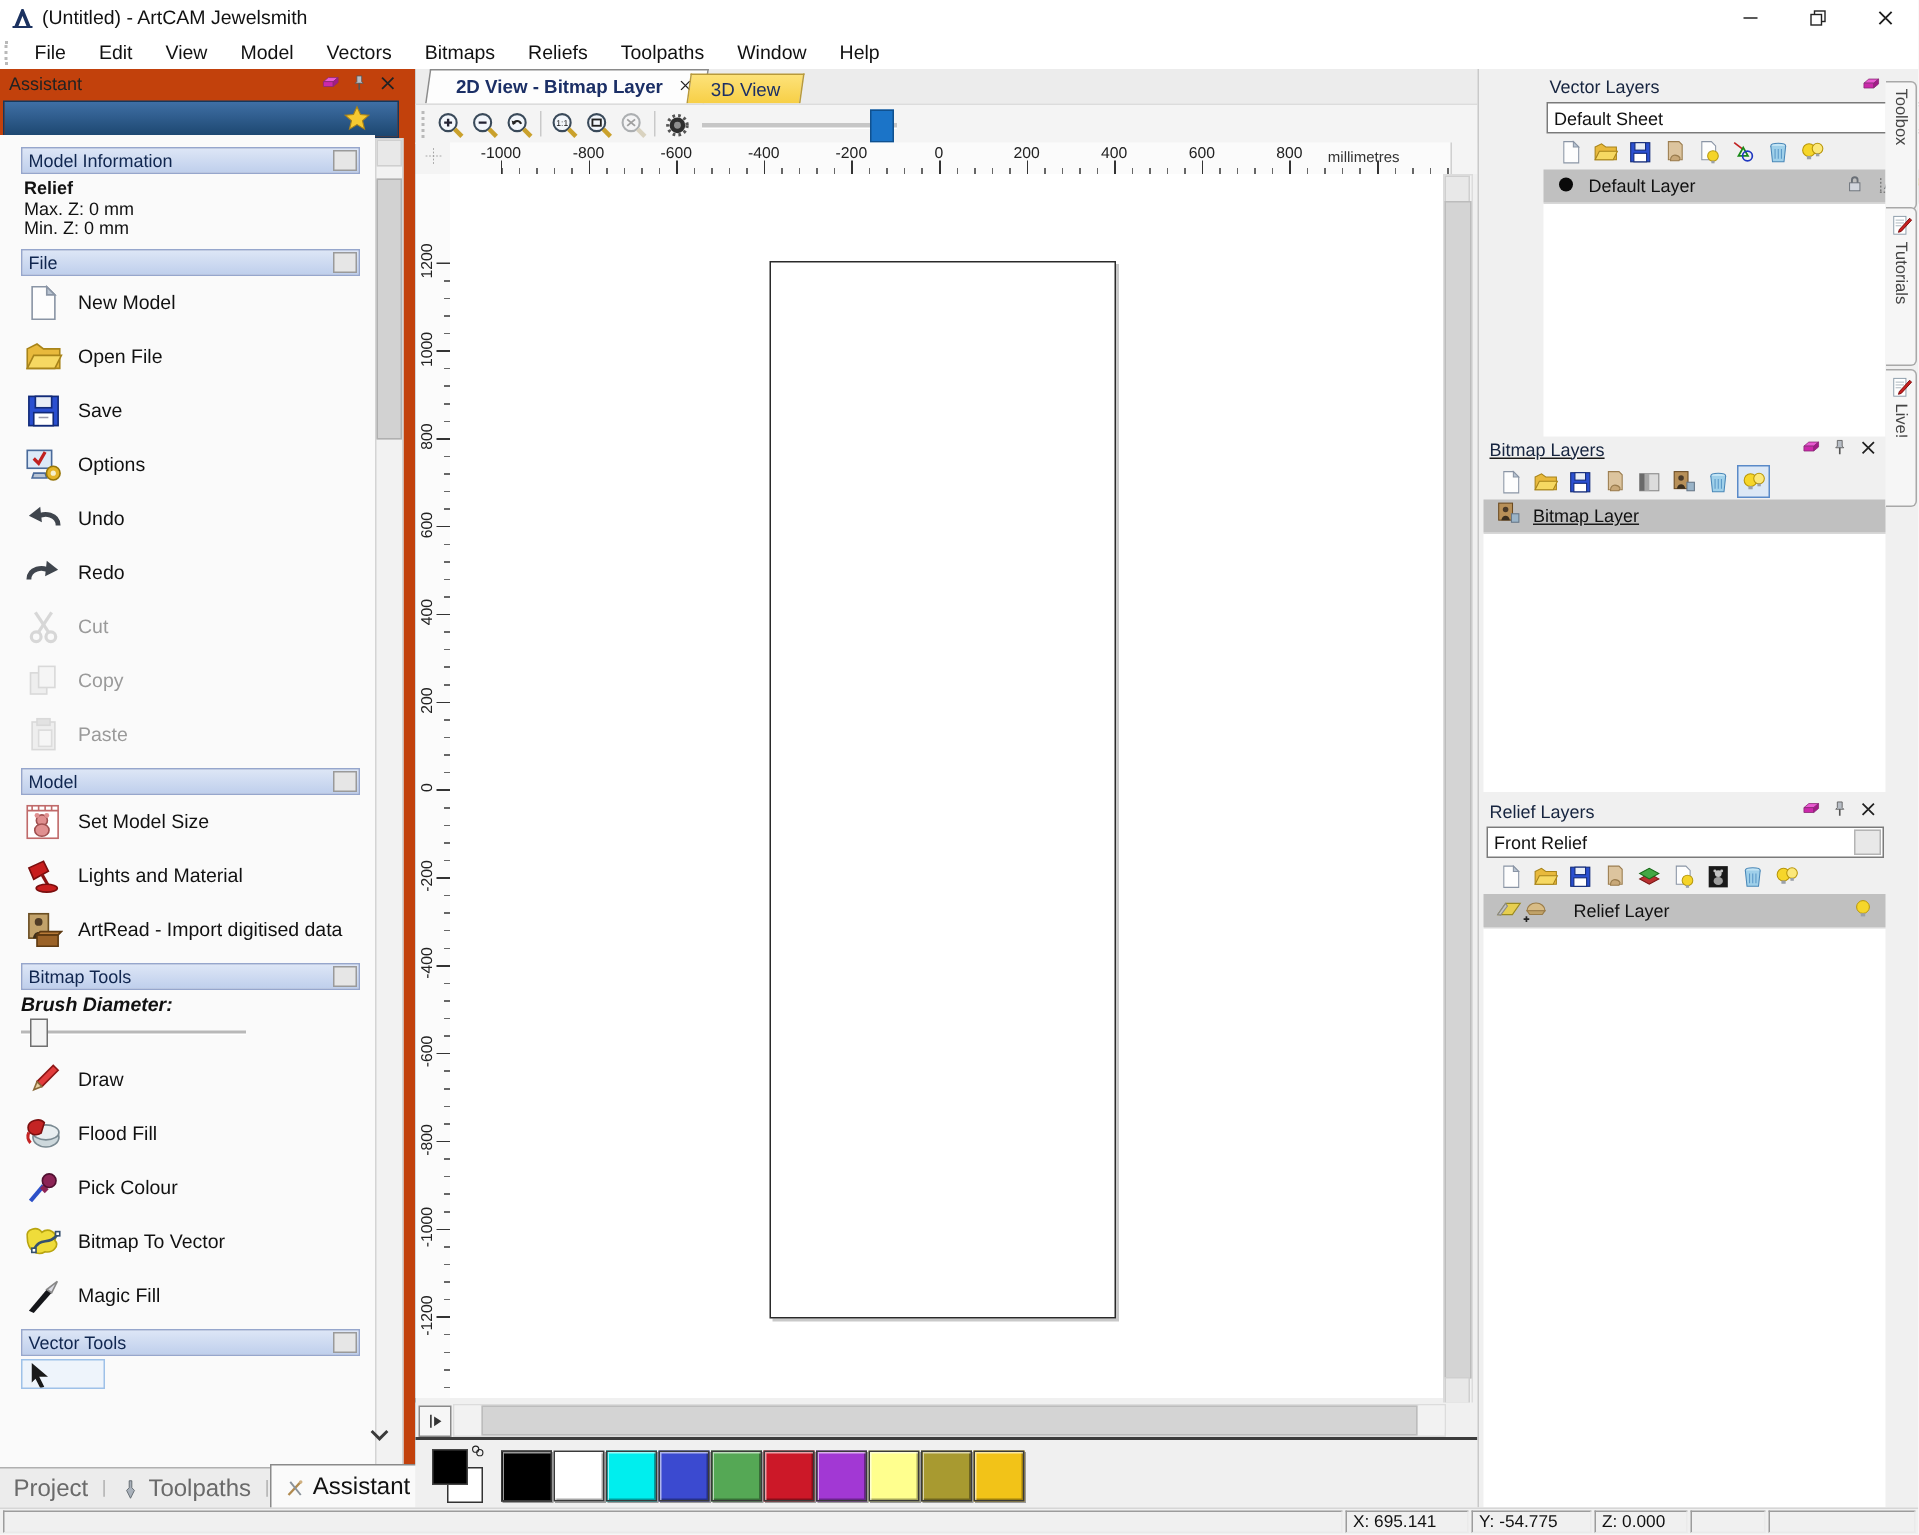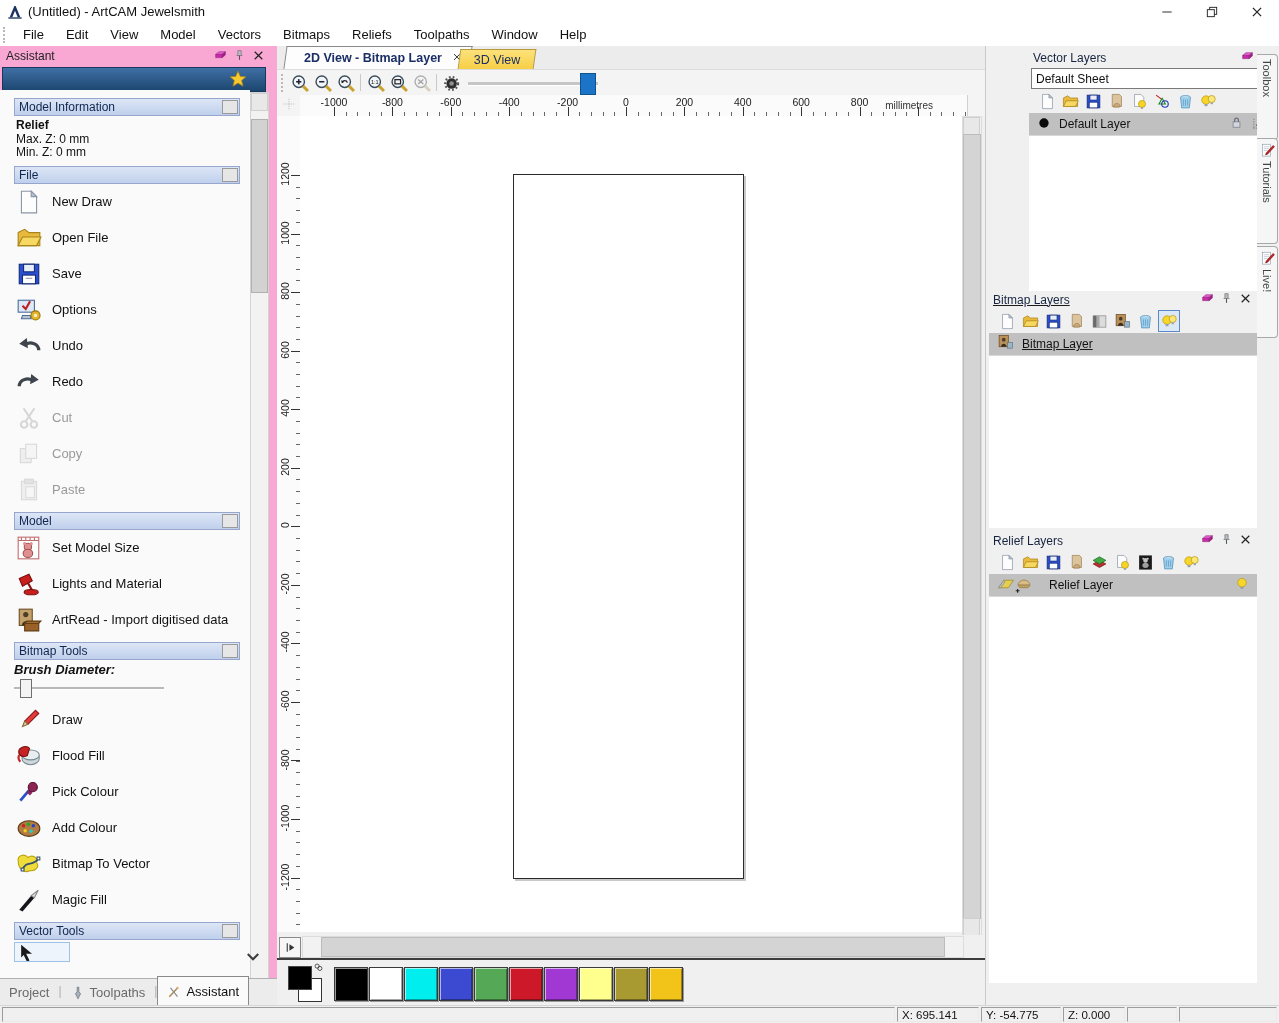--- a/index.html
+++ b/index.html
@@ -10,21 +10,21 @@
   .tri{width:0;height:0;display:inline-block;}
   svg{display:block;}
   
   #titlebar{left:0;top:0;width:1279px;height:24px;background:#fff;}
   #title-text{left:28px;top:4px;font-size:13px;color:#111;}
   .win-btn{top:0;width:45px;height:24px;display:flex;align-items:center;justify-content:center;cursor:default;}
   #menubar{left:0;top:24px;width:1279px;height:22px;background:#fff;border-bottom:1px solid #e3e3e3;}
   #menubar .grip{position:absolute;left:3px;top:3px;bottom:3px;width:3px;border-left:2px dotted #b9b9b9;}
   .menu-item{display:inline-block;padding:3px 11px;font-size:13px;color:#111;}
   
-  #left-panel{left:0;top:46px;width:277px;height:959px;background:#f9a8d4;border-right:3px solid #0ea5e9;}
+  #left-panel{left:0;top:46px;width:277px;height:959px;background:#c2410c;border-right:3px solid #0ea5e9;}
   #assist-header{left:0;top:0;width:277px;height:21px;}
   #assist-title{left:6px;top:3px;font-size:12px;color:#222;}
   .hdr-icons{position:absolute;display:flex;gap:6px;align-items:center;}
   #assist-hdr-icons{right:12px;top:3px;}
   #assist-blue{left:2px;top:21px;width:262px;height:23px;background:linear-gradient(#3f6fa5,#1c466f);border:1px solid #16385c;}
   #assist-star{position:absolute;right:18px;top:2px;}
   #assist-blue .tri-r{border-width:5px 0 5px 6px;border-color:transparent transparent transparent #0a0a0a;position:absolute;right:5px;top:7px;}
   #assist-content{left:0;top:44px;width:250px;height:934px;background:#fafafa;overflow:hidden;}
   #assist-scroll{left:250px;top:46px;width:17px;height:912px;background:#f2f2f2;border:1px solid #d4d4d4;}
   .sb-btn{position:absolute;left:0;width:15px;height:16px;background:#e8e8e8;border:1px solid #cfcfcf;display:flex;align-items:center;justify-content:center;}
@@ -51,21 +51,21 @@
   .tool-item.disabled svg{filter:grayscale(1);opacity:.45;}
   .submenu-arrow{border-width:4px 0 4px 5px;border-color:transparent transparent transparent #111;width:0;height:0;display:inline-block;margin-left:-3px;}
   .brush-block{padding:2px 0 4px 14px;height:36px;}
   .brush-label{font-size:13px;font-weight:bold;font-style:italic;color:#111;}
   .brush-slider{position:relative;width:150px;height:18px;margin-top:2px;}
   .brush-track{position:absolute;left:0;right:0;top:8px;height:2px;background:#b8b8b8;border-bottom:1px solid #fff;}
   .brush-handle{position:absolute;left:6px;top:0;width:10px;height:17px;background:#f4f4f4;border:1px solid #707070;}
   .partial-tool{margin:2px 0 0 14px;width:52px;height:18px;border:1px solid #9ec1e8;background:#eef4fb;overflow:hidden;padding-left:2px;}
   #assist-chevron{left:244px;top:902px;}
   #assist-tabs{left:0;top:932px;width:277px;height:27px;background:#ececec;border-top:1px solid #b0b0b0;display:flex;align-items:flex-end;}
-  .a-tab{display:flex;align-items:center;gap:5px;padding:4px 9px;font-size:13px;color:#6a6a6a;height:19px;}
+  .a-tab{display:flex;align-items:center;gap:5px;padding:4px 9px;font-size:16px;color:#6a6a6a;height:19px;}
   .a-tab.active{background:#fafafa;border:1px solid #8a8a8a;border-bottom:none;color:#111;height:21px;}
   .a-tab-sep{color:#b0b0b0;align-self:center;padding-bottom:4px;}
   
   #center{left:277px;top:46px;width:708px;height:959px;background:#f0f0f0;}
   #tabrow{left:0;top:0;width:708px;height:23px;background:#ececec;}
   #tab-2d{left:8px;top:0px;height:22px;background:#fdfdfd;border:1px solid #8a8a8a;border-bottom:none;
           display:flex;align-items:center;padding:0 8px 0 18px;gap:10px;transform:skewX(-8deg);}
   #tab-2d .inner{transform:skewX(8deg);display:flex;align-items:center;gap:10px;}
   #tab-2d .lbl{font-size:12.5px;font-weight:bold;color:#1b2f66;}
   #tab-3d{left:182px;top:3px;height:19px;background:linear-gradient(#fde27a,#f7cf45);border:1px solid #b89a3c;border-bottom:none;
@@ -235,21 +235,21 @@
             <span class="sec-title">File</span>
             <span class="collapse-btn">
               <span class="tri"></span>
             </span>
           </div>
           <div class="tool-item">
             <svg width="26" height="26" viewBox="0 0 24 24">
               <path d="M5 2h9l5 5v15H5z" fill="#fdfdfd" stroke="#8a95a5"></path>
               <path d="M14 2l5 5h-5z" fill="#b9c4d2" stroke="#8a95a5"></path>
             </svg>
-            <span class="tool-label">New Draw</span>
+            <span class="tool-label">New Model</span>
           </div>
           <div class="tool-item">
             <svg width="26" height="26" viewBox="0 0 24 24">
               <path d="M2 7l6-3 4 3h10v12H2z" fill="#e8b93c" stroke="#a8841a"></path>
               <path d="M2 19l4-8h17l-4 8z" fill="#f6d862" stroke="#a8841a"></path>
             </svg>
             <span class="tool-label">Open File</span>
           </div>
           <div class="tool-item">
             <svg width="26" height="26" viewBox="0 0 24 24">
@@ -375,32 +375,20 @@
             <span class="tool-label">Flood Fill</span>
             <span class="submenu-arrow"></span>
           </div>
           <div class="tool-item">
             <svg width="26" height="26" viewBox="0 0 24 24">
               <path d="M4 20l8-9.5" stroke="#2c50c8" stroke-width="2.6"></path>
               <path d="M11 11l3 3" stroke="#8c2456" stroke-width="3.4"></path>
               <circle cx="15.5" cy="7.5" r="4.2" fill="#8c2456" stroke="#501030"></circle>
             </svg>
             <span class="tool-label">Pick Colour</span>
-          </div>
-          <div class="tool-item">
-            <svg width="26" height="26" viewBox="0 0 24 24">
-              <ellipse cx="12" cy="12.5" rx="10" ry="7.2" fill="#b07c44" stroke="#5e3c16"></ellipse>
-              <circle cx="7" cy="10" r="1.6" fill="#cc2222"></circle>
-              <circle cx="11.5" cy="8.6" r="1.6" fill="#22aa22"></circle>
-              <circle cx="16" cy="10" r="1.6" fill="#2244cc"></circle>
-              <circle cx="8.5" cy="14.5" r="1.6" fill="#eecc22"></circle>
-              <circle cx="14" cy="15" r="1.6" fill="#22cccc"></circle>
-            </svg>
-            <span class="tool-label">Add Colour</span>
-            <span class="submenu-arrow"></span>
           </div>
           <div class="tool-item">
             <svg width="26" height="26" viewBox="0 0 24 24">
               <path d="M2 9C1 4 8 2 11 6c4-3 10 0 8 5 3 3-1 8-6 7-5 3-11-1-11-9z" fill="#efdc3a" stroke="#b8a410"></path>
               <path d="M6 17C10 8 15 15 21 7" fill="none" stroke="#35506e" stroke-width="1.6"></path>
               <rect x="4.8" y="15.8" width="2.6" height="2.6" fill="#fff" stroke="#35506e"></rect>
               <rect x="19.4" y="5.6" width="2.6" height="2.6" fill="#fff" stroke="#35506e"></rect>
             </svg>
             <span class="tool-label">Bitmap To Vector</span>
           </div>
@@ -844,20 +832,26 @@
                 <line x1="12" y1="12" x2="12" y2="20" stroke="#555" stroke-width="2"></line>
               </svg>
             </span>
             <span style="display:inline-flex">
               <svg width="13" height="13" viewBox="0 0 24 24">
                 <path d="M5 5l14 14M19 5L5 19" stroke="#222" stroke-width="2.2" fill="none"></path>
               </svg>
             </span>
           </span>
       </div>
+      <div class="combo">
+        <span class="val">Front Relief</span>
+        <span class="drop">
+            <span class="tri tri-dn-s"></span>
+          </span>
+      </div>
       <div class="panel-toolbar" id="ptb-relief">
           <span class="ptb-btn">
             <svg width="17" height="17" viewBox="0 0 24 24">
               <path d="M5 2h9l5 5v15H5z" fill="#fdfdfd" stroke="#8a95a5"></path>
               <path d="M14 2l5 5h-5z" fill="#b9c4d2" stroke="#8a95a5"></path>
             </svg>
           </span>
           <span class="ptb-btn">
             <svg width="17" height="17" viewBox="0 0 24 24">
               <path d="M2 7l6-3 4 3h10v12H2z" fill="#e8b93c" stroke="#a8841a"></path>

